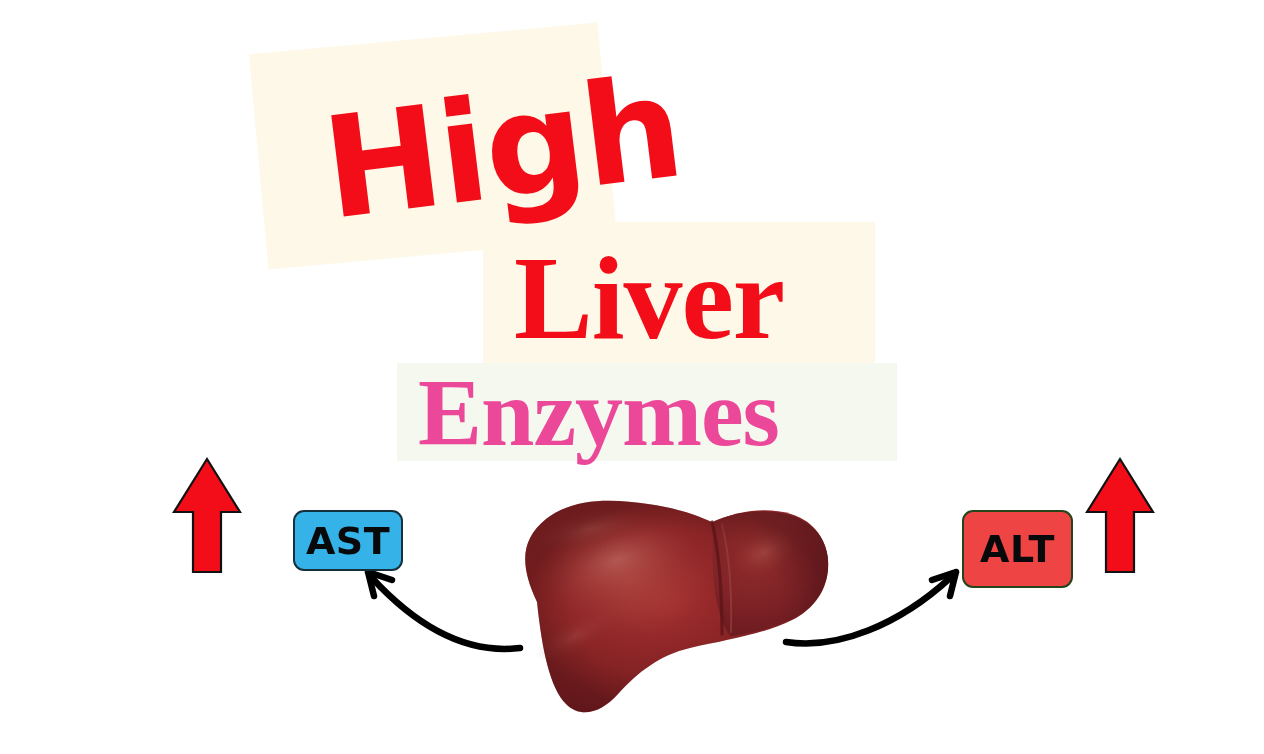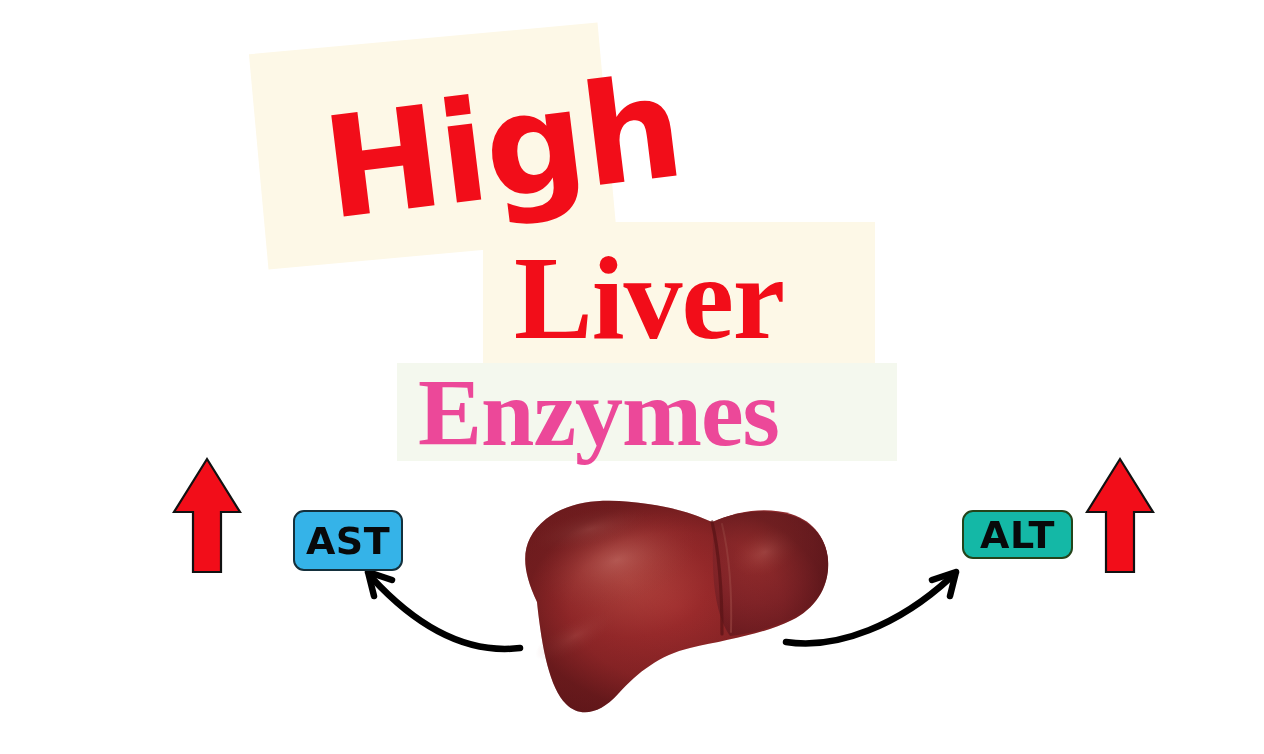--- a/index.html
+++ b/index.html
@@ -132,22 +132,22 @@
     width: 110px;
     height: 61px;
     background: #35b3e8;
     border: 2.5px solid #14303c;
     margin-left: 45px;
   }
   #badge-alt {
     left: 962px;
     top: 510px;
     width: 111px;
-    height: 49px;
-    background: #14b8a6;
+    height: 78px;
+    background: #ef4444;
     border: 2.5px solid #24441a;
   }
 
   
   #art-arrows, #art-curves, #art-liver {
     position: absolute;
     left: 0;
     top: 0;
     width: 1264px;
     height: 754px;

